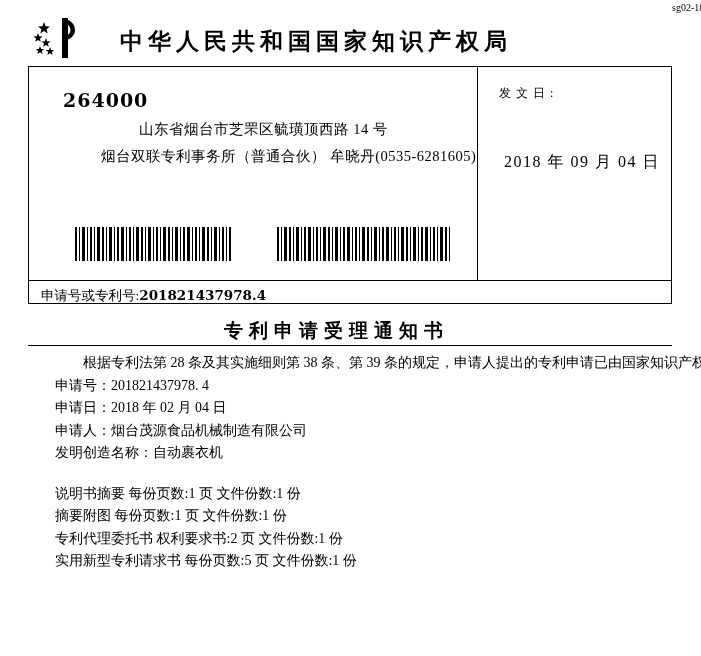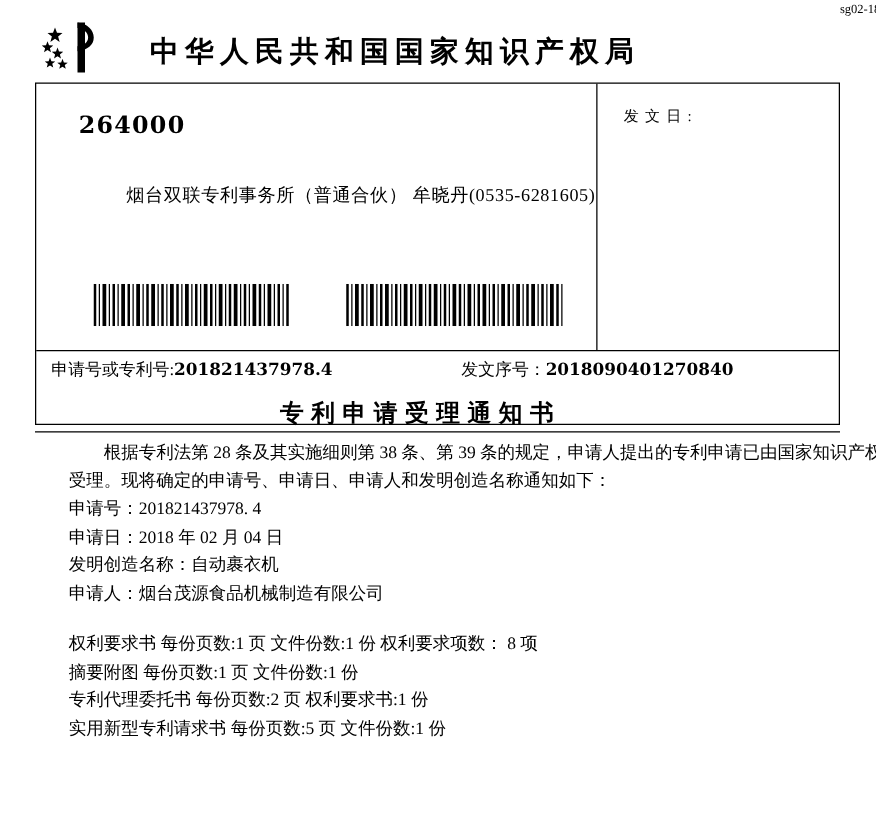--- a/index.html
+++ b/index.html
@@ -54,21 +54,21 @@
     font-weight: bold;
     letter-spacing: 5px;
     white-space: nowrap;
   }
   
   .frame {
     position: absolute;
     left: 28px;
     top: 66px;
     width: 644px;
-    height: 274px;
+    height: 238px;
     border: 1px solid #000;
     box-sizing: border-box;
   }
   .frame-inner-line {
     position: absolute;
     left: 0;
     top: 213px;
     width: 100%;
     height: 1px;
     background: #000;
@@ -204,23 +204,25 @@
       </svg>
     </div>
     <div class="org-title">中华人民共和国国家知识产权局</div>
   </div>
 
   <div class="frame">
     <div class="vert-div"></div>
     <div class="frame-inner-line"></div>
 
     <div class="postcode">264000</div>
+    <div class="addr1">山东省烟台市芝罘区毓璜顶西路 14 号</div>
     <div class="addr2">烟台双联专利事务所（普通合伙） 牟晓丹(0535-6281605)</div>
 
     <div class="issue-label">发 文 日 :</div>
+    <div class="issue-date">2018 年 09 月 04 日</div>
 
     <div class="barcode bc1">
       <svg width="160" height="34" viewBox="0 0 160 34" xmlns="http://www.w3.org/2000/svg">
         <rect x="0" y="0" width="160" height="34" fill="#fff"></rect>
         <g fill="#000">
           <rect x="2" y="0" width="2" height="34"></rect>
             <rect x="6" y="0" width="1" height="34"></rect>
           <rect x="9" y="0" width="3" height="34"></rect>
             <rect x="14" y="0" width="1" height="34"></rect>
           <rect x="17" y="0" width="2" height="34"></rect>
@@ -313,36 +315,32 @@
           <rect x="165" y="0" width="3" height="34"></rect>
             <rect x="170" y="0" width="2" height="34"></rect>
           <rect x="174" y="0" width="1" height="34"></rect>
         </g>
       </svg>
     </div>
 
     <div class="appno">
       <span>申请号或专利号:</span><b>201821437978.4</b>
     </div>
-    <div class="serialno">
-      <span>发文序号：</span><b>2018090401270840</b>
-    </div>
   </div>
 
   <div class="doc-title">专利申请受理通知书</div>
   <div class="title-rule"></div>
 
   <div class="body">
     <div class="p-indent line">根据专利法第 28 条及其实施细则第 38 条、第 39 条的规定，申请人提出的专利申请已由国家知识产权局</div>
-    <div class="line">受理。现将确定的申请号、申请日、申请人和发明创造名称通知如下：</div>
     <div class="line">申请号：201821437978. 4</div>
     <div class="line">申请日：2018 年 02 月 04 日</div>
+    <div class="line">申请人：烟台茂源食品机械制造有限公司</div>
     <div class="line">发明创造名称：自动裹衣机</div>
-    <div class="line">申请人：烟台茂源食品机械制造有限公司</div>
     <div class="gap"></div>
-    <div class="list-line">权利要求书  每份页数:1 页  文件份数:1 份  权利要求项数： 8 项</div>
+    <div class="list-line">说明书摘要  每份页数:1 页  文件份数:1 份</div>
     <div class="list-line">摘要附图  每份页数:1 页  文件份数:1 份</div>
-    <div class="list-line">专利代理委托书  每份页数:2 页  权利要求书:1 份</div>
+    <div class="list-line">专利代理委托书  权利要求书:2 页  文件份数:1 份</div>
     <div class="list-line">实用新型专利请求书  每份页数:5 页  文件份数:1 份</div>
 
   </div>
 
 </div>
 
 </body></html>

